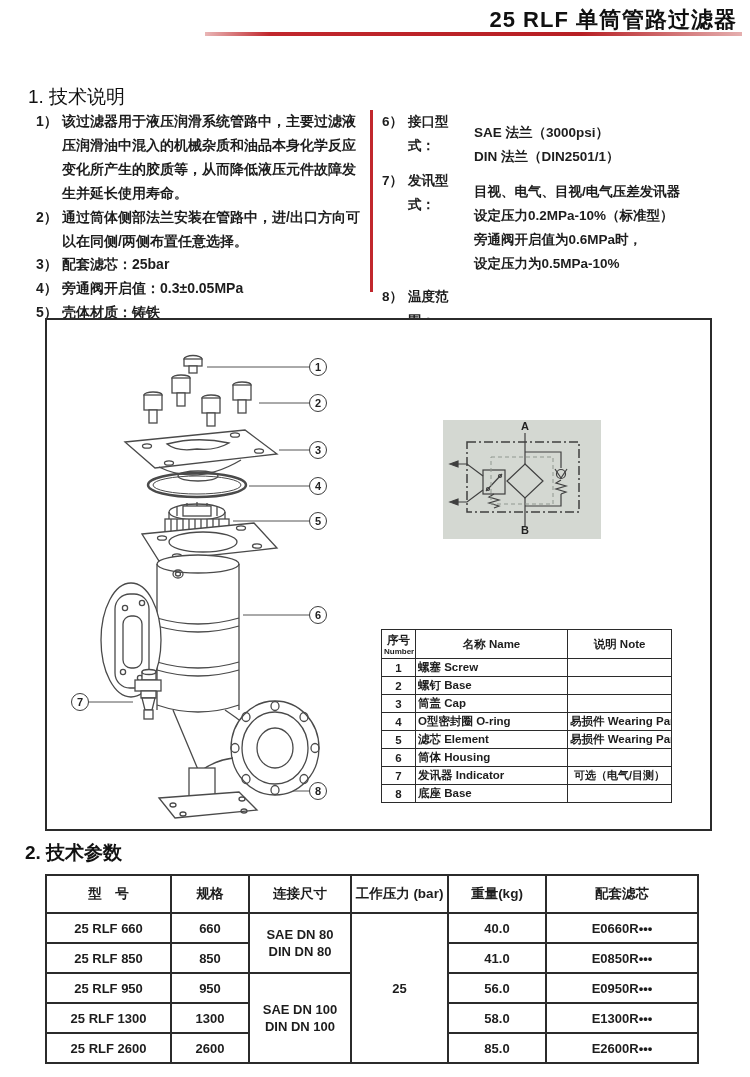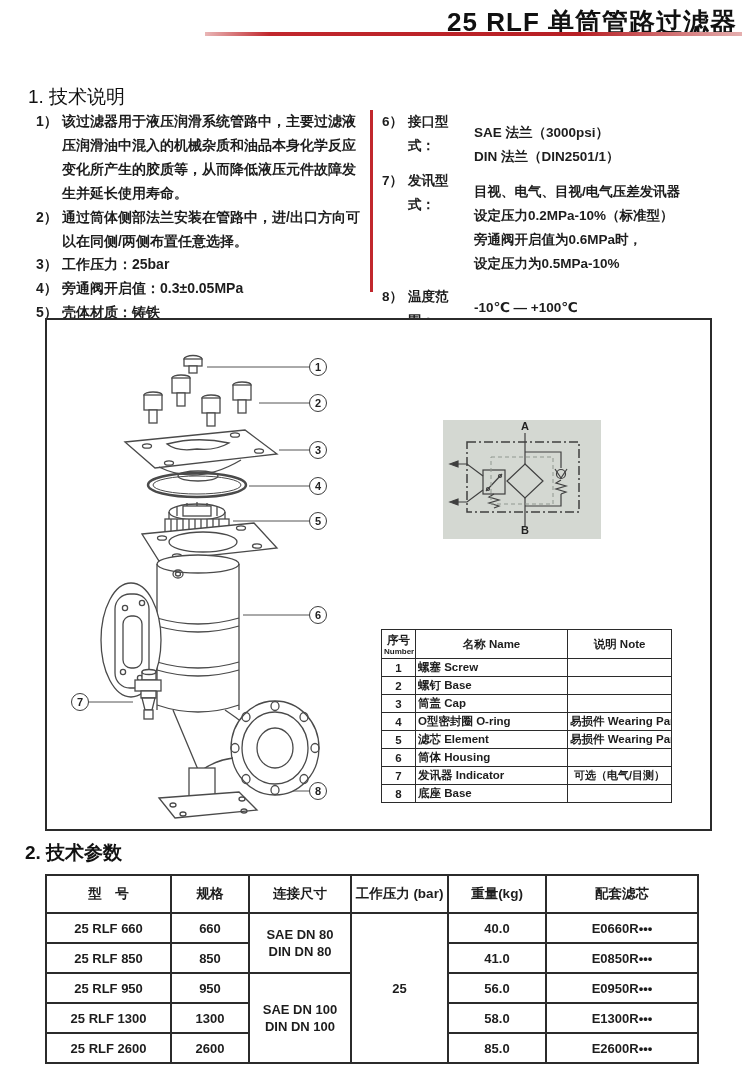--- a/index.html
+++ b/index.html
@@ -3,21 +3,21 @@
 <meta charset="utf-8">
 <style>
   html,body{margin:0;padding:0;background:#fff;}
   .page{
     position:relative;width:750px;height:1077px;background:#ffffff;
     font-family:"Liberation Sans","DejaVu Sans",sans-serif;color:#1d1d1d;
     overflow:hidden;
   }
   
   .title{
-    position:absolute;top:5px;right:13px;font-size:26px;font-weight:700;
+    position:absolute;top:5px;right:13px;font-size:22px;font-weight:700;
     letter-spacing:1px;color:#111;white-space:nowrap;
   }
   .red-rule{
     position:absolute;left:205px;top:32px;width:537px;height:4px;
     background:linear-gradient(to right,#e9b6b6 0%,#c1272d 12%,#b71f24 70%,#e5afaf 100%);
   }
   
   .sec1-heading{position:absolute;left:28px;top:84px;font-size:19px;font-weight:400;color:#111;}
   .col-left{position:absolute;left:36px;top:110px;width:332px;}
   .col-divider{position:absolute;left:370px;top:110px;width:2.5px;height:182px;background:#c1272d;}
@@ -88,21 +88,21 @@
     <div class="item">
       <span class="num">1）</span>
       <span class="body">该过滤器用于液压润滑系统管路中，主要过滤液压润滑油中混入的机械杂质和油品本身化学反应变化所产生的胶质等，从而降低液压元件故障发生并延长使用寿命。</span>
     </div>
     <div class="item">
       <span class="num">2）</span>
       <span class="body">通过筒体侧部法兰安装在管路中，进/出口方向可以在同侧/两侧布置任意选择。</span>
     </div>
     <div class="item">
       <span class="num">3）</span>
-      <span class="body">工作压力：25bar</span>
+      <span class="body">配套滤芯：25bar</span>
     </div>
     <div class="item">
       <span class="num">4）</span>
       <span class="body">旁通阀开启值：0.3±0.05MPa</span>
     </div>
     <div class="item">
       <span class="num">5）</span>
       <span class="body">壳体材质：铸铁</span>
     </div>
   </div>
@@ -125,23 +125,20 @@
         <div>目视、电气、目视/电气压差发讯器</div>
         <div>设定压力0.2MPa-10%（标准型）</div>
         <div>旁通阀开启值为0.6MPa时，</div>
         <div>设定压力为0.5MPa-10%</div>
       </div>
     </div>
     <div class="gap8"></div>
     <div class="ritem">
       <span class="num">8）</span>
       <span class="lbl">温度范围：</span>
-      <div class="lines">
-        <div>-10℃ — +100℃</div>
-      </div>
     </div>
     <div class="ritem">
       <span class="num">9）</span>
       <span class="lbl">液压介质：</span>
       <div class="lines">
         <div>矿物油、润滑油，其他来电咨询。</div>
       </div>
     </div>
   </div>
 

